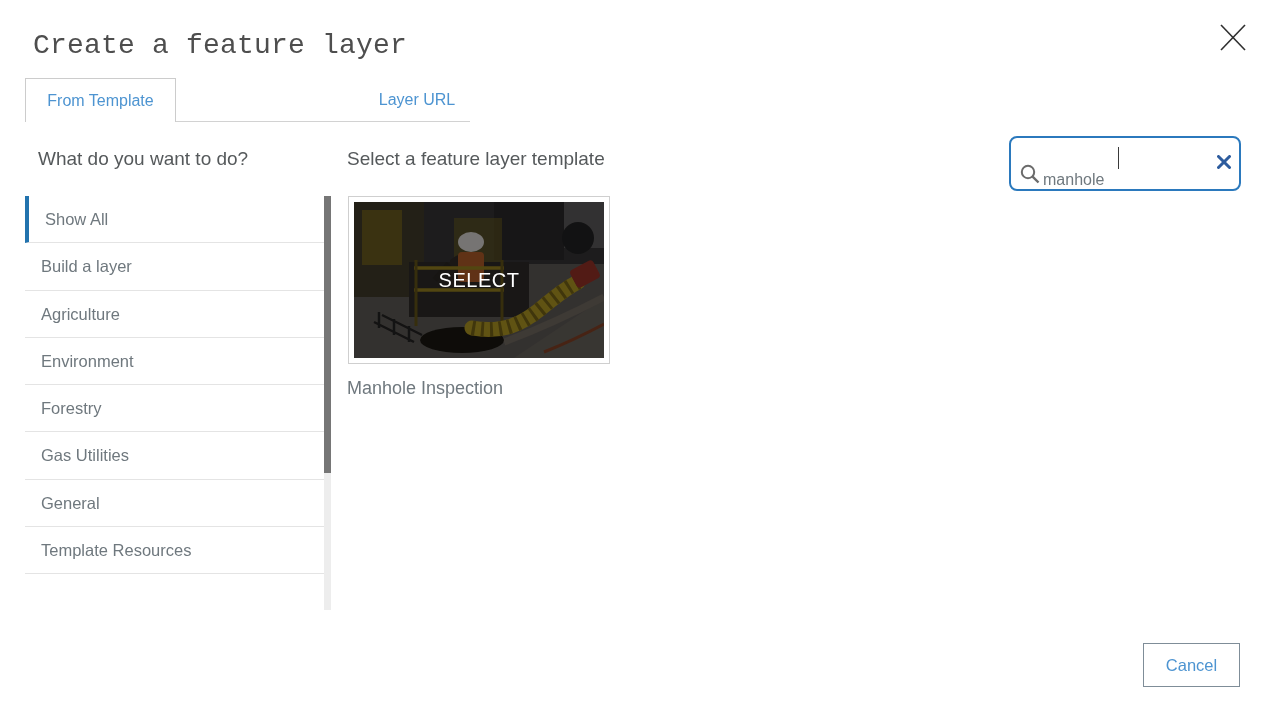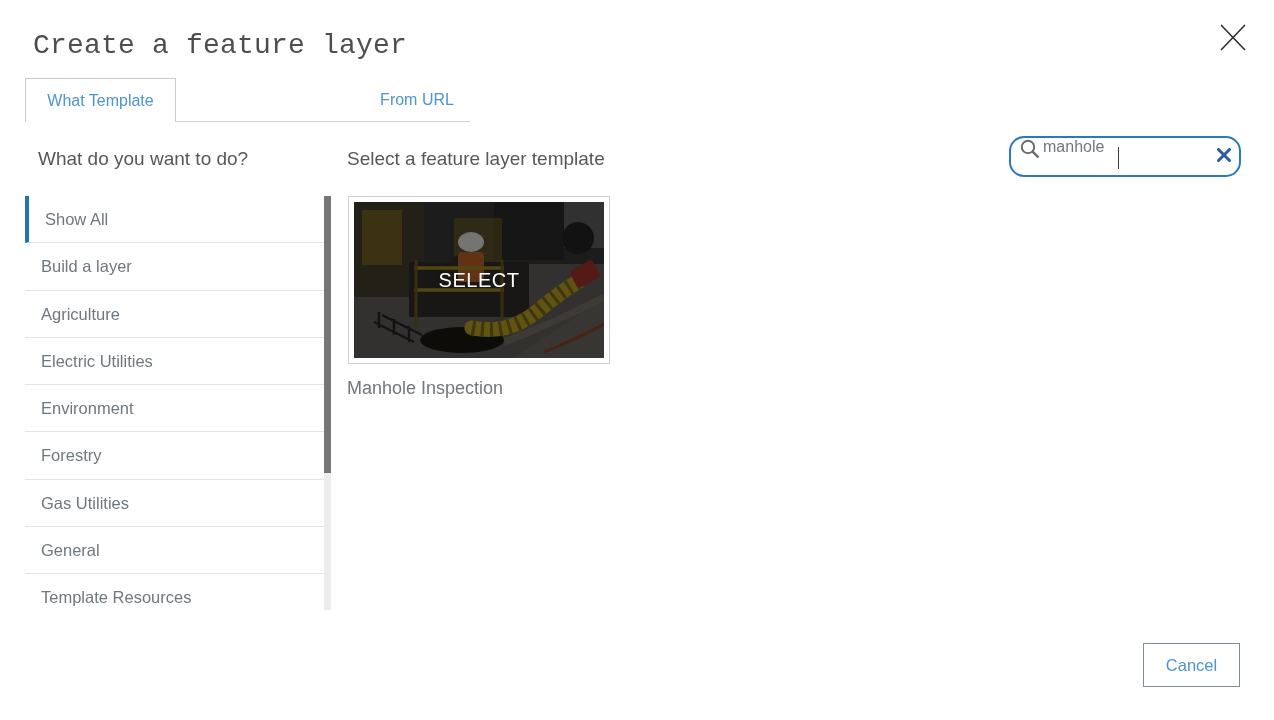--- a/index.html
+++ b/index.html
@@ -22,23 +22,23 @@
   .tab-3 { left:362px; width:110px; }
   .tabbar-line { position:absolute; left:176px; top:121px; width:294px; height:1px;
                  background:#d2d2d2; }
 
   
   .heading { position:absolute; top:148px; font-size:19px; color:#55595b; }
   .heading-left { left:38px; }
   .heading-mid { left:347px; }
 
   
-  .search-box { position:absolute; left:1009px; top:136px; width:232px; height:41px;
-                border:2px solid #2b79bd; border-radius:15px; background:#fff;
-                display:flex; align-items:flex-start; }
+  .search-box { position:absolute; left:1009px; top:136px; width:232px; height:55px;
+                border:2px solid #2b79bd; border-radius:8px; background:#fff;
+                display:flex; align-items:flex-end; }
   .search-icon { margin-left:8px; flex:0 0 auto; }
   .search-input { flex:1 1 auto; border:none; outline:none; font-size:16px; color:#6f787e;
                   font-family:"Liberation Sans", sans-serif; padding:0 2px; min-width:0;
                   background:transparent; }
   .text-caret { position:absolute; left:107px; top:9px; width:1px; height:22px;
                 background:#3a3a3a; }
   .clear-btn { flex:0 0 auto; width:30px; height:100%; display:flex; align-items:center;
                justify-content:center; cursor:pointer; }
 
   
@@ -77,22 +77,22 @@
 
   <div class="close-btn">
     <span>
       <svg width="26" height="27" viewBox="0 0 26 27">
         <line x1="1" y1="1" x2="25" y2="26" stroke="#2f2f2f" stroke-width="1.6"></line>
         <line x1="25" y1="1" x2="1" y2="26" stroke="#2f2f2f" stroke-width="1.6"></line>
       </svg>
     </span>
   </div>
 
-  <div class="tab tab-active">What Template</div>
-  <div class="tab tab-3">From URL</div>
+  <div class="tab tab-active">From Template</div>
+  <div class="tab tab-3">Layer URL</div>
   <div class="tabbar-line"></div>
 
   <div class="heading heading-mid">Select a feature layer template</div>
   <div class="heading heading-left">What do you want to do?</div>
 
   <div class="search-box">
     <span class="search-icon">
       <svg width="22" height="22" viewBox="0 0 22 22">
         <circle cx="9" cy="9" r="6.2" fill="none" stroke="#6b6b6b" stroke-width="2"></circle>
         <line x1="13.6" y1="13.6" x2="19.5" y2="19.5" stroke="#6b6b6b" stroke-width="2.4"></line>
@@ -107,21 +107,20 @@
           <line x1="12.5" y1="1.5" x2="1.5" y2="12.5" stroke="#2d5c9e" stroke-width="3" stroke-linecap="round"></line>
         </svg>
       </span>
     </div>
   </div>
 
   <ul class="category-list">
     <li class="selected">Show All</li>
     <li>Build a layer</li>
     <li>Agriculture</li>
-    <li>Electric Utilities</li>
     <li>Environment</li>
     <li>Forestry</li>
     <li>Gas Utilities</li>
     <li>General</li>
     <li>Template Resources</li>
   </ul>
   <div class="scrollbar">
     <div class="scroll-thumb"></div>
   </div>
 

